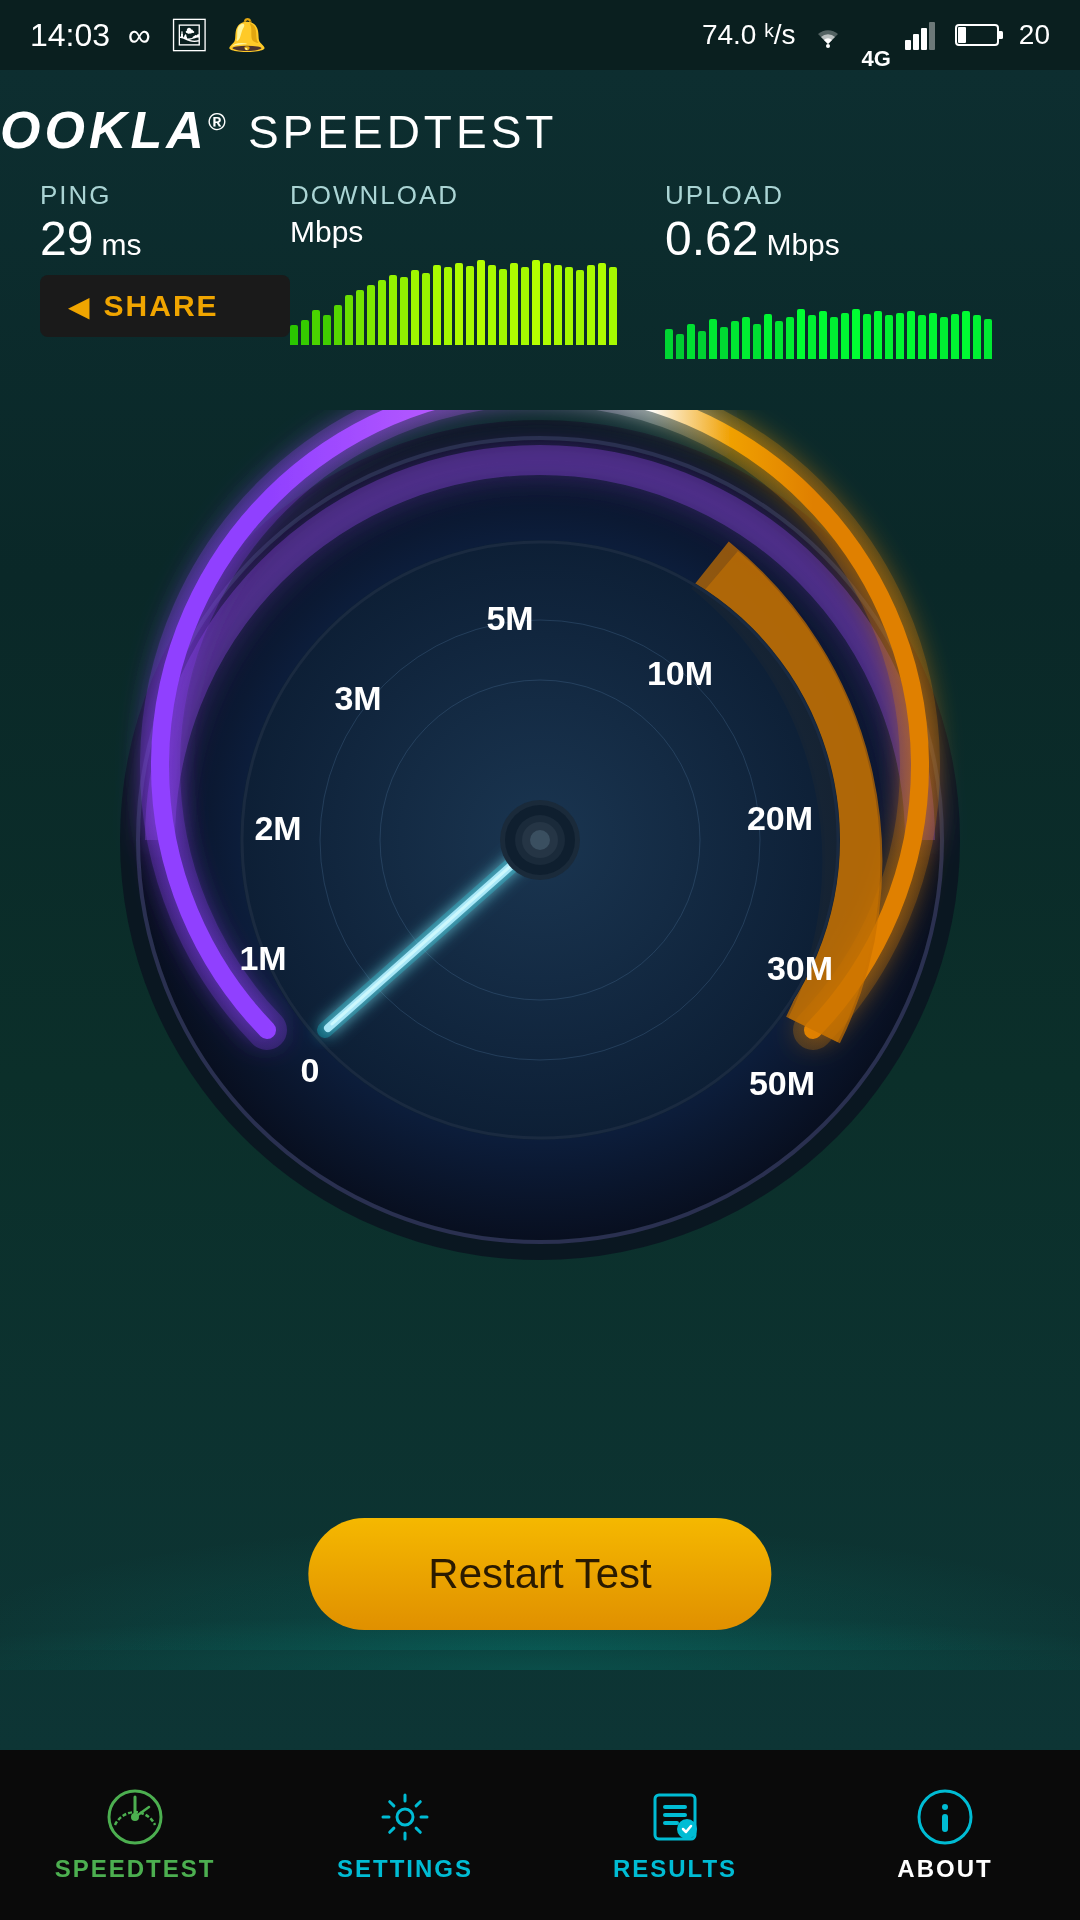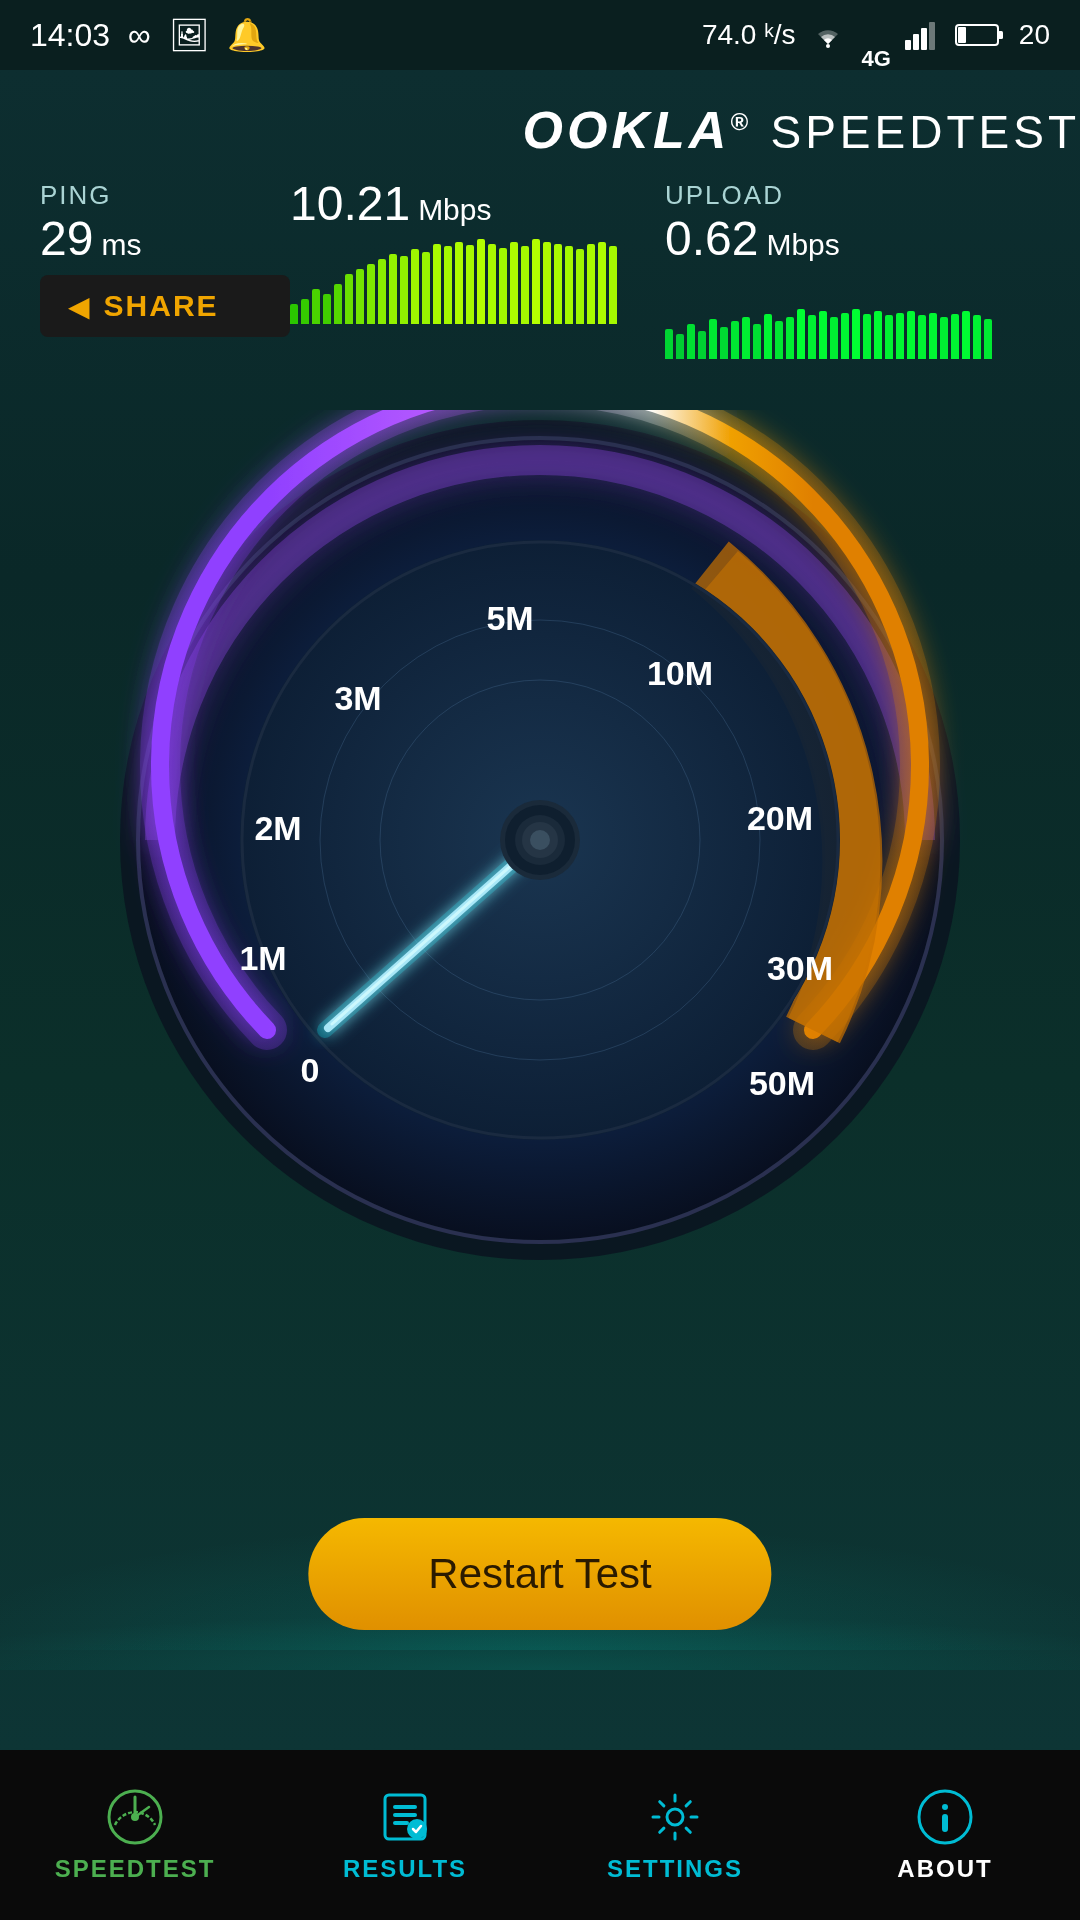--- a/index.html
+++ b/index.html
@@ -69,22 +69,22 @@
       bottom: 80px;
       left: 0; right: 0;
       height: 200px;
       background: 
         radial-gradient(ellipse 90% 40% at 50% 100%, rgba(0,180,160,0.2) 0%, transparent 70%);
       pointer-events: none;
     }
 
     
     .header {
-      text-align: right;
-      padding: 30px 0 10px 16px;
+      text-align: left;
+      padding: 30px 0 10px 0;
     }
 
     .logo-text {
       color: white;
       font-size: 52px;
       font-weight: 900;
       letter-spacing: 4px;
       text-transform: uppercase;
     }
 
@@ -312,22 +312,22 @@
         <span class="stat-value">29</span>
         <span class="stat-unit">ms</span>
       </div>
       <button class="share-btn">
         <span class="share-icon">◀</span>
         <span class="share-label">SHARE</span>
       </button>
     </div>
 
     <div class="stat-section download-section">
+      <span class="stat-label">DOWNLOAD</span>
       <div class="stat-value-row">
-        <span class="stat-value">10.21</span>
         <span class="stat-unit">Mbps</span>
       </div>
 
       <div class="signal-chart">
 
       <div class="signal-bar" style="height: 20px; background: rgb(42, 198, 0);"></div>
           <div class="signal-bar" style="height: 25px; background: rgb(53, 202, 0);"></div>
           <div class="signal-bar" style="height: 35px; background: rgb(74, 211, 0);"></div>
           <div class="signal-bar" style="height: 30px; background: rgb(64, 206, 0);"></div>
           <div class="signal-bar" style="height: 40px; background: rgb(85, 215, 0);"></div>
@@ -510,42 +510,42 @@
     <svg width="60" height="60" viewBox="0 0 60 60">
       <circle cx="30" cy="30" r="26" fill="none" stroke="#4caf50" stroke-width="3"></circle>
       <path d="M30 30 L30 10" stroke="#4caf50" stroke-width="3" stroke-linecap="round"></path>
       <circle cx="30" cy="30" r="4" fill="#4caf50"></circle>
       <path d="M10 38 A22 22 0 0 1 50 38" fill="none" stroke="#4caf50" stroke-width="2.5" stroke-dasharray="4,2"></path>
       <path d="M30 30 L44 20" stroke="#4caf50" stroke-width="2.5" stroke-linecap="round"></path>
     </svg>
     <span class="nav-label">SPEEDTEST</span>
   </div>
 
+  <div class="nav-item nav-settings">
+    <svg width="60" height="60" viewBox="0 0 60 60">
+      <circle cx="30" cy="30" r="8" fill="none" stroke="#00bcd4" stroke-width="3"></circle>
+      <path d="M30 8 L30 14 M30 46 L30 52 M8 30 L14 30 M46 30 L52 30
+               M14.7 14.7 L18.9 18.9 M41.1 41.1 L45.3 45.3
+               M45.3 14.7 L41.1 18.9 M18.9 41.1 L14.7 45.3" stroke="#00bcd4" stroke-width="3" stroke-linecap="round"></path>
+    </svg>
+    <span class="nav-label">SETTINGS</span>
+  </div>
+
   <div class="nav-item nav-results">
     <svg width="60" height="60" viewBox="0 0 60 60">
       <rect x="10" y="8" width="40" height="44" rx="4" fill="none" stroke="#00bcd4" stroke-width="3"></rect>
       <rect x="18" y="18" width="24" height="4" rx="2" fill="#00bcd4"></rect>
       <rect x="18" y="26" width="24" height="4" rx="2" fill="#00bcd4"></rect>
       <rect x="18" y="34" width="16" height="4" rx="2" fill="#00bcd4"></rect>
       <circle cx="42" cy="42" r="10" fill="#00bcd4"></circle>
       <path d="M38 42 L41 45 L46 39" stroke="white" stroke-width="2.5" fill="none" stroke-linecap="round" stroke-linejoin="round"></path>
     </svg>
     <span class="nav-label">RESULTS</span>
   </div>
 
-  <div class="nav-item nav-settings">
-    <svg width="60" height="60" viewBox="0 0 60 60">
-      <circle cx="30" cy="30" r="8" fill="none" stroke="#00bcd4" stroke-width="3"></circle>
-      <path d="M30 8 L30 14 M30 46 L30 52 M8 30 L14 30 M46 30 L52 30
-               M14.7 14.7 L18.9 18.9 M41.1 41.1 L45.3 45.3
-               M45.3 14.7 L41.1 18.9 M18.9 41.1 L14.7 45.3" stroke="#00bcd4" stroke-width="3" stroke-linecap="round"></path>
-    </svg>
-    <span class="nav-label">SETTINGS</span>
-  </div>
-
   <div class="nav-item nav-about">
     <svg width="60" height="60" viewBox="0 0 60 60">
       <circle cx="30" cy="30" r="26" fill="none" stroke="#00bcd4" stroke-width="3"></circle>
       <circle cx="30" cy="20" r="3" fill="#00bcd4"></circle>
       <rect x="27" y="27" width="6" height="18" rx="3" fill="#00bcd4"></rect>
     </svg>
     <span class="nav-label">ABOUT</span>
   </div>
 </div>
 

